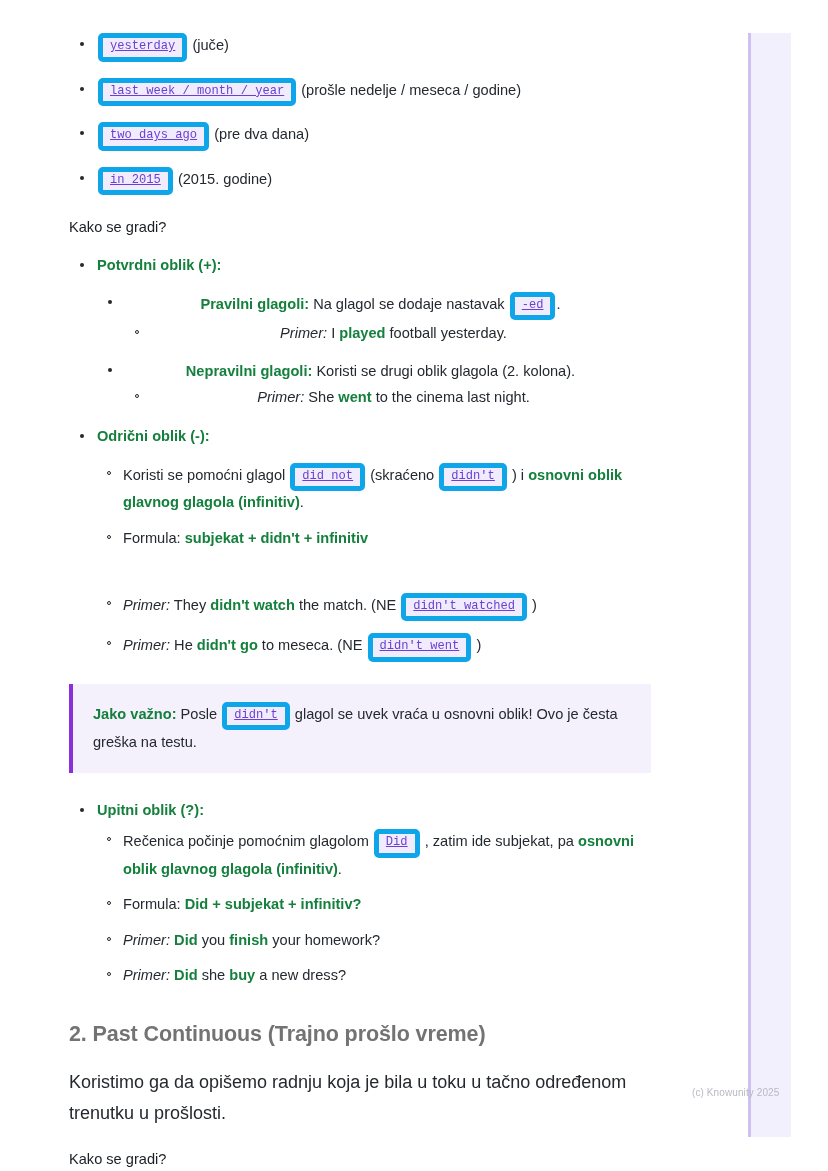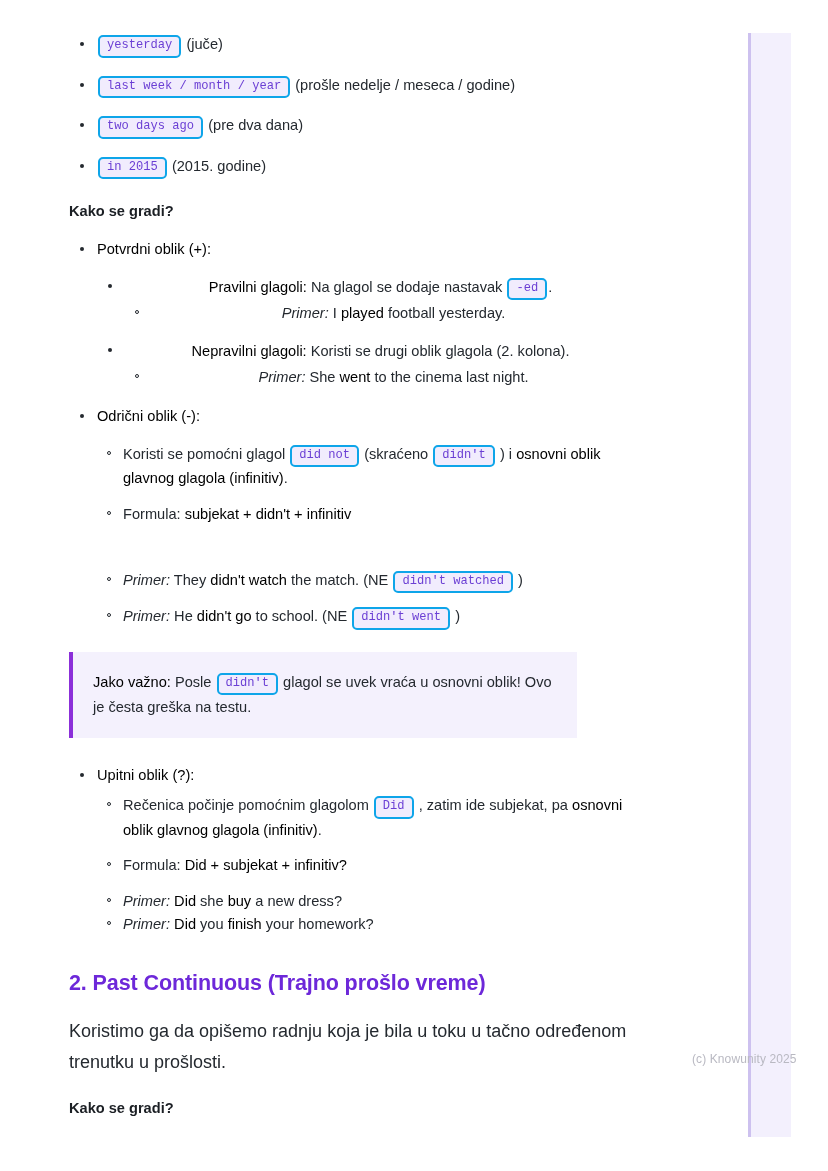--- a/index.html
+++ b/index.html
@@ -32,22 +32,22 @@
     width: 43px;
     height: 1104px;
     background: #f3f0fd;
     border-left: 3px solid #cdc1ef;
     box-sizing: border-box;
   }
 
   .watermark {
     position: absolute;
     left: 692px;
-    top: 1052px;
-    font-size: 12px;
+    top: 1087px;
+    font-size: 10px;
     color: #b9b9c2;
     letter-spacing: 0.1px;
     font-family: "Liberation Sans", sans-serif;
     white-space: nowrap;
     z-index: 3;
   }
 
   .content {
     position: absolute;
     left: 69px;
@@ -122,69 +122,70 @@
     top: 8px;
     width: 4px;
     height: 4px;
     border-radius: 50%;
     border: 1px solid #24292f;
     background: transparent;
     box-sizing: border-box;
   }
 
   
-  b, strong { font-weight: normal; color: #000000; }
+  b, strong { font-weight: bold; color: #15803d; }
   .em { font-style: italic; }
 
   code, .code {
     font-family: "Liberation Mono", monospace;
     font-size: 12.1px;
     background: #f1ecfd;
     color: #6b3fd4;
-    border: 2px solid #0ea5e9;
+    border: 5px solid #0ea5e9;
     border-radius: 5px;
     padding: 2px 7px 3px 7px;
     white-space: nowrap;
     display: inline-block;
     line-height: 1.12;
     vertical-align: 1px;
     margin: 0 1px;
+    text-decoration: underline;
   }
 
   .sec-label {
     font-size: 14.6px;
-    font-weight: bold;
+    font-weight: normal;
     color: #1b1f24;
     margin: 0 0 19px 0;
   }
 
   .para {
     font-size: 18px;
     line-height: 1.72;
     margin: 0 0 22px 0;
     color: #24292f;
   }
 
   h2.section-title {
     font-size: 21.5px;
     font-weight: bold;
-    color: #6d28d9;
+    color: #737373;
     margin: 0 0 20px 0;
     letter-spacing: -0.1px;
   }
 
   .callout {
     background: #f4f1fd;
     border-left: 4px solid #8b2fd9;
     padding: 18px 22px 18px 20px;
     margin: 0 0 26px 0;
     font-size: 14.6px;
     line-height: 1.72;
     box-sizing: border-box;
-    width: 508px;
+    width: 582px;
   }
 
   .justify { text-align: justify; text-justify: inter-word; }
 
   .block-gap-top { margin-top: 24px; }
 </style>
 </head>
 <body>
 
 <div class="page">
@@ -251,47 +252,47 @@
           <li style="margin-bottom:12px;">
             <span>Koristi se pomoćni glagol </span><span class="code">did not</span><span> (skraćeno </span><span class="code">didn't</span><span> ) i </span><b>osnovni oblik glavnog glagola (infinitiv)</b><span>.</span>
           </li>
           <li style="margin-bottom:12px;">
             <span>Formula: </span><b>subjekat + didn't + infinitiv</b>
           </li>
           <li style="margin-bottom:12px;margin-top:42px;">
             <span class="em">Primer:</span><span> They </span><b>didn't watch</b><span> the match. (NE </span><span class="code">didn't watched</span><span> )</span>
           </li>
           <li style="margin-bottom:0;">
-            <span class="em">Primer:</span><span> He </span><b>didn't go</b><span> to school. (NE </span><span class="code">didn't went</span><span> )</span>
+            <span class="em">Primer:</span><span> He </span><b>didn't go</b><span> to meseca. (NE </span><span class="code">didn't went</span><span> )</span>
           </li>
         </ul>
       </li>
     </ul>
 
     <div class="callout" style="margin-top:22px;">
       <b>Jako važno:</b><span> Posle </span><span class="code">didn't</span><span> glagol se uvek vraća u osnovni oblik! Ovo je česta greška na testu.</span>
     </div>
 
     <ul class="lvl1">
       <li style="margin-bottom:0;">
         <b>Upitni oblik (?):</b>
 
         <ul class="lvl3" style="margin-top:6px;">
           <li style="margin-bottom:12px;">
             <span>Rečenica počinje pomoćnim glagolom </span><span class="code">Did</span><span> , zatim ide subjekat, pa </span><b>osnovni oblik glavnog glagola (infinitiv)</b><span>.</span>
           </li>
           <li style="margin-bottom:12px;">
             <span>Formula: </span><b>Did + subjekat + infinitiv?</b>
           </li>
+          <li style="margin-bottom:12px;">
+            <span class="em">Primer:</span><span> </span><b>Did</b><span> you </span><b>finish</b><span> your homework?</span>
+          </li>
           <li style="margin-bottom:0;">
             <span class="em">Primer:</span><span> </span><b>Did</b><span> she </span><b>buy</b><span> a new dress?</span>
           </li>
-          <li style="margin-bottom:12px;">
-            <span class="em">Primer:</span><span> </span><b>Did</b><span> you </span><b>finish</b><span> your homework?</span>
-          </li>
         </ul>
       </li>
     </ul>
 
     <h2 class="section-title" style="margin-top:34px;">2. Past Continuous (Trajno prošlo vreme)</h2>
 
     <div class="para">Koristimo ga da opišemo radnju koja je bila u toku u tačno određenom trenutku u prošlosti.</div>
 
     <div class="sec-label">Kako se gradi?</div>
 

